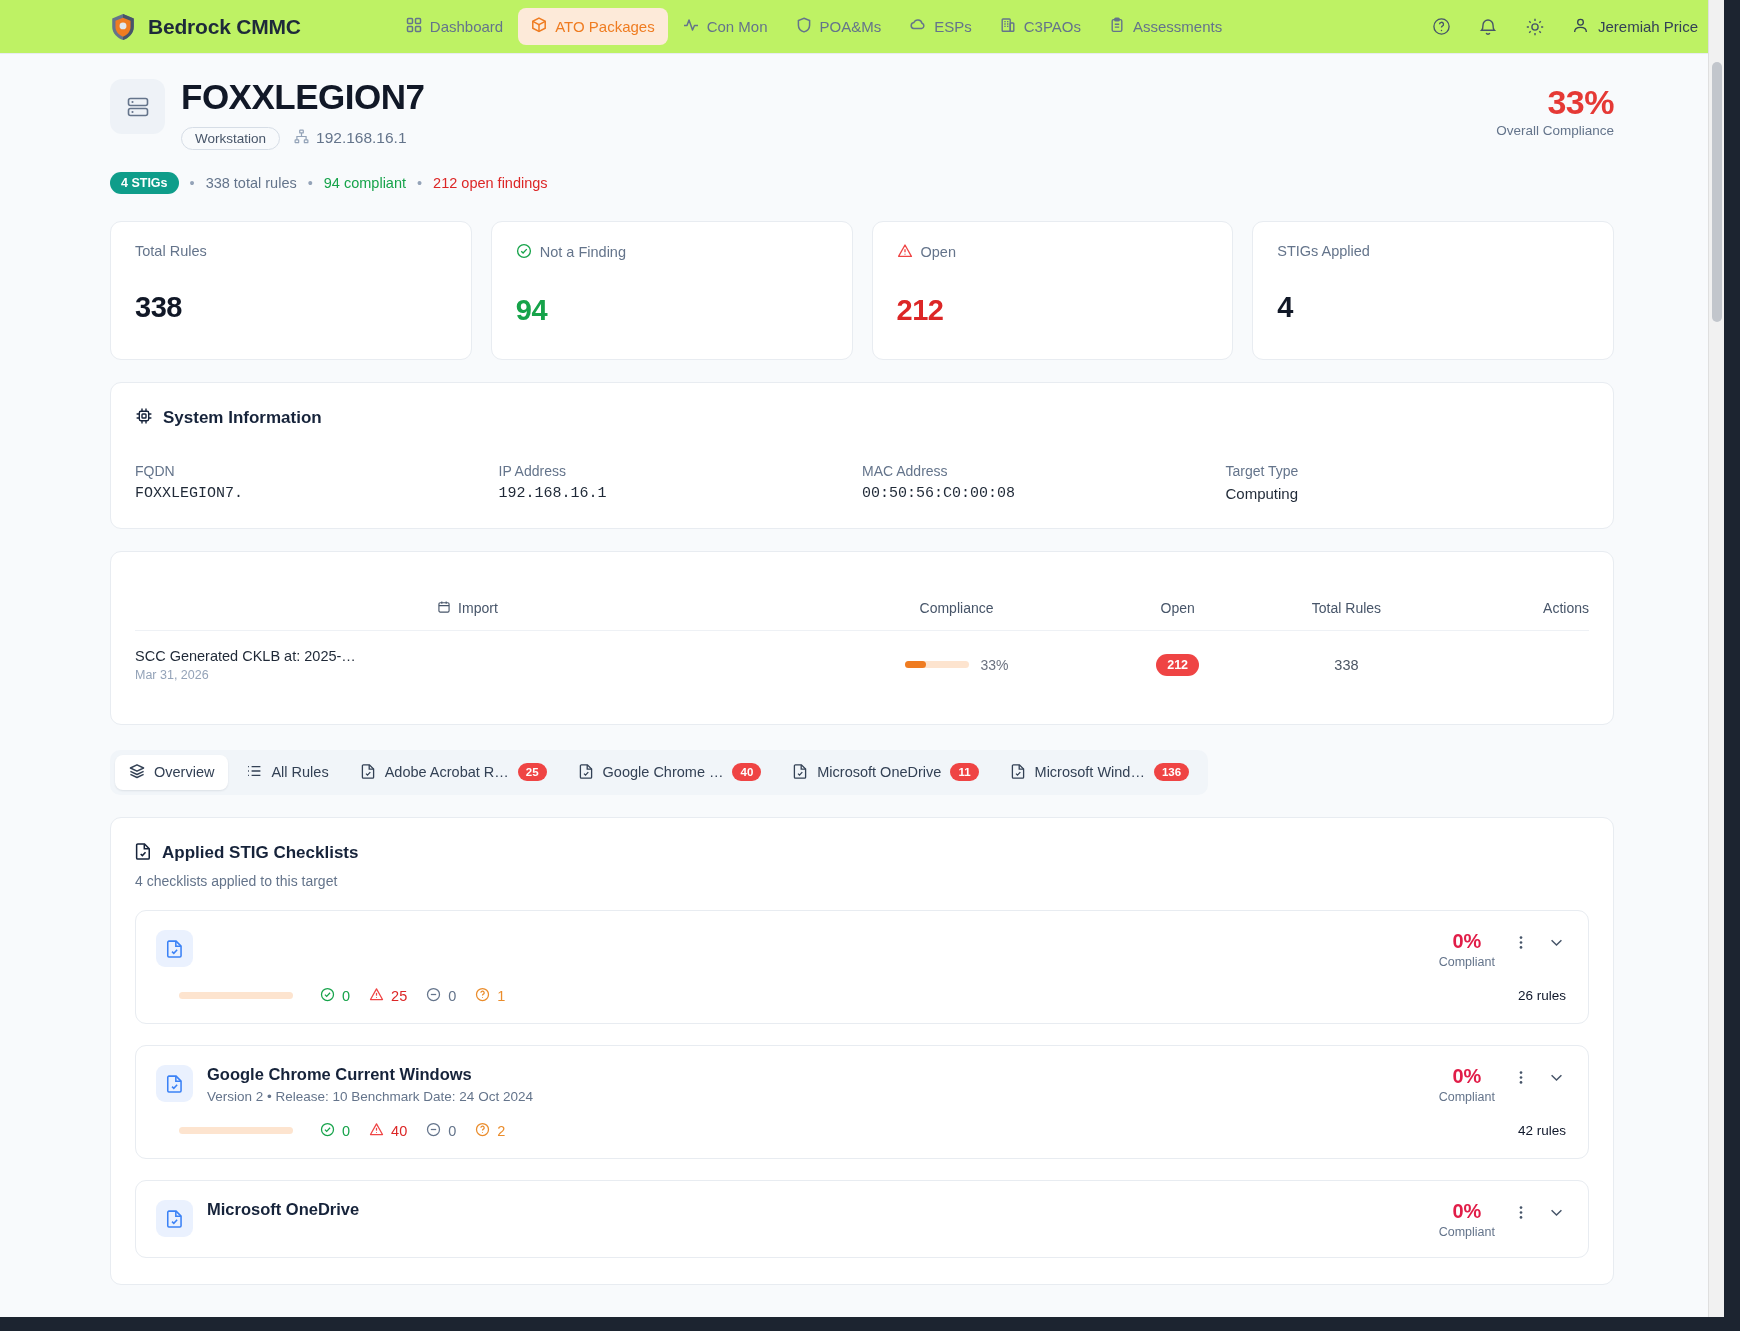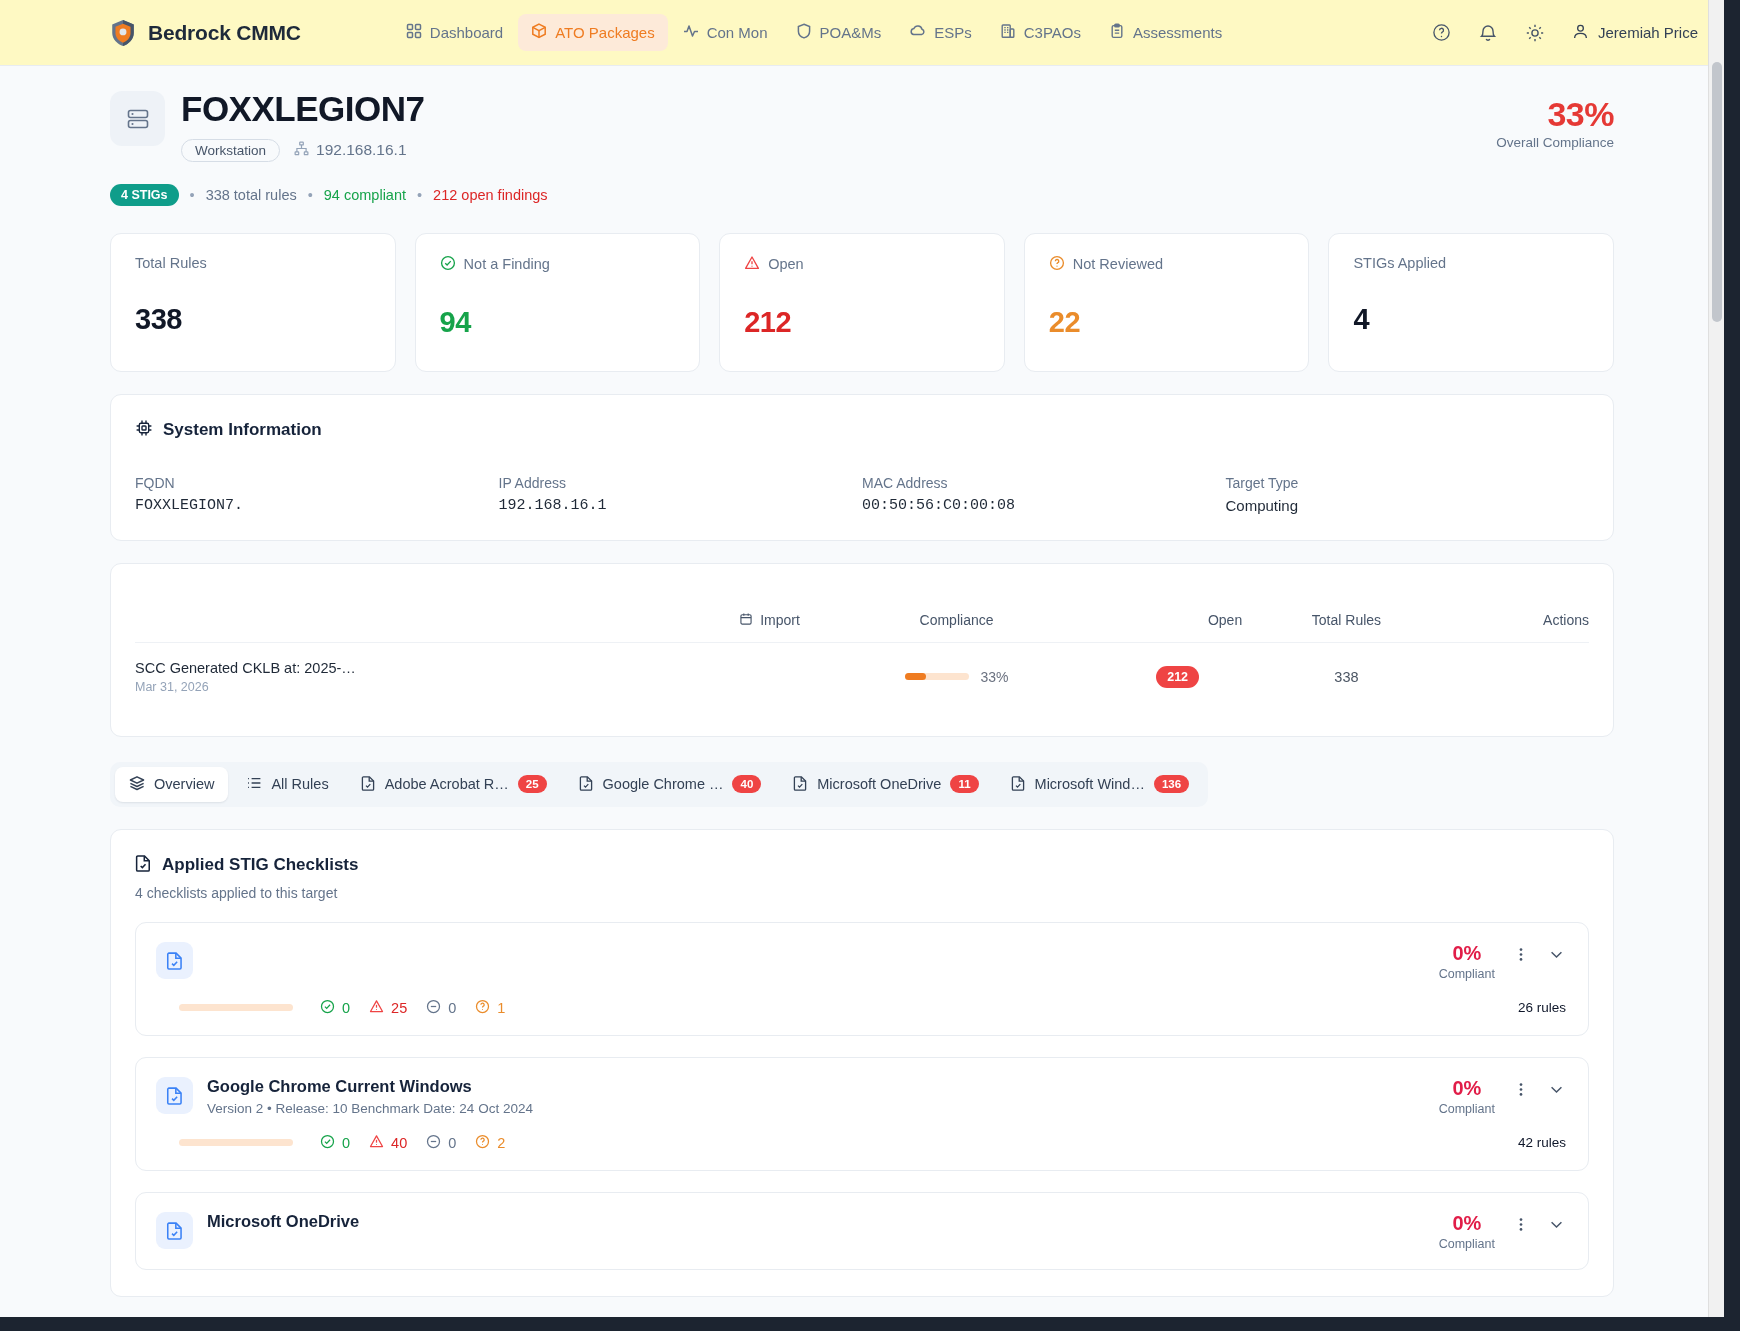--- a/index.html
+++ b/index.html
@@ -10,21 +10,21 @@
     overflow: hidden;
   }
   .app {
     position: absolute; left: 0; top: 0;
     width: 1724px; height: 1331px;
     background: #f8fafc;
     overflow: hidden;
   }
   
   .topnav {
-    height: 66px; background: #fef9c3;
+    height: 54px; background: #bef264;
     border-bottom: 1px solid #e8ecf1;
     display: flex; align-items: center;
     padding: 0 26px 0 110px;
     position: relative;
   }
   .brand { display: flex; align-items: center; gap: 12px; }
   .brand-logo { width: 26px; height: 28px; position: relative; }
   .brand-name {
     font-size: 21px; font-weight: bold; color: #1e2a3a; letter-spacing: -0.2px;
   }
@@ -94,21 +94,21 @@
   }
   .sysinfo-grid { display: flex; margin-top: 33px; }
   .sysinfo-cell { flex: 1; }
   .si-label { font-size: 14px; color: #64748b; }
   .si-value { font-size: 15px; color: #1f2937; margin-top: 6px; font-family: "Liberation Mono", monospace; }
   .si-value.plain { font-family: "Liberation Sans", sans-serif; }
   .panel-note { font-size: 14px; color: #64748b; margin-top: 14px; }
   
   table.trend { width: 100%; border-collapse: collapse; margin-top: 24px; }
   table.trend th {
-    text-align: right; font-size: 14px; font-weight: normal; color: #475569;
+    text-align: center; font-size: 14px; font-weight: normal; color: #475569;
     padding: 0 0 13px 0; border-bottom: 1px solid #eef1f5;
   }
   table.trend th.c { text-align: center; } table.trend th.r { text-align: right; }
   th.open-h { color: #dc2626; text-align: center; }
   table.trend td { padding: 17px 0 16px 0; vertical-align: middle; }
   .imp-name { font-size: 14.5px; color: #1f2937; }
   .imp-date { font-size: 12.5px; color: #94a3b8; margin-top: 4px; }
   .bar-track { width: 64px; height: 7px; border-radius: 4px; background: #fde4cf; }
   .bar-fill { height: 7px; border-radius: 4px; background: #ef7c21; }
   .bar-wrap { display: flex; align-items: center; gap: 12px; justify-content: center; }
@@ -364,33 +364,20 @@
           <span>
             <svg width="16" height="16" viewBox="0 0 18 18" fill="none" stroke="#ef4444" stroke-width="1.5" stroke-linejoin="round">
               <path d="M9 2.3 16.2 15H1.8Z"></path>
                   <path d="M9 7v3.4"></path>
                   <circle cx="9" cy="12.6" r="0.65" fill="#ef4444" stroke="none"></circle>
             </svg>
           </span>
           <span>Open</span>
         </div>
         <div class="stat-value v-red">212</div>
-      </div>
-      <div class="stat-card">
-        <div class="stat-label">
-          <span>
-            <svg width="16" height="16" viewBox="0 0 18 18" fill="none" stroke="#ea8c2b" stroke-width="1.5">
-              <circle cx="9" cy="9" r="7.2"></circle>
-                  <path d="M7.1 7a1.95 1.95 0 1 1 2.6 1.85c-.5.3-.7.7-.7 1.35"></path>
-              <circle cx="9" cy="12.6" r="0.65" fill="#ea8c2b" stroke="none"></circle>
-            </svg>
-          </span>
-          <span>Not Reviewed</span>
-        </div>
-        <div class="stat-value v-orange">22</div>
       </div>
       <div class="stat-card">
         <div class="stat-label">
               <span>STIGs Applied</span>
             </div>
         <div class="stat-value">4</div>
       </div>
     </div>
 
     

